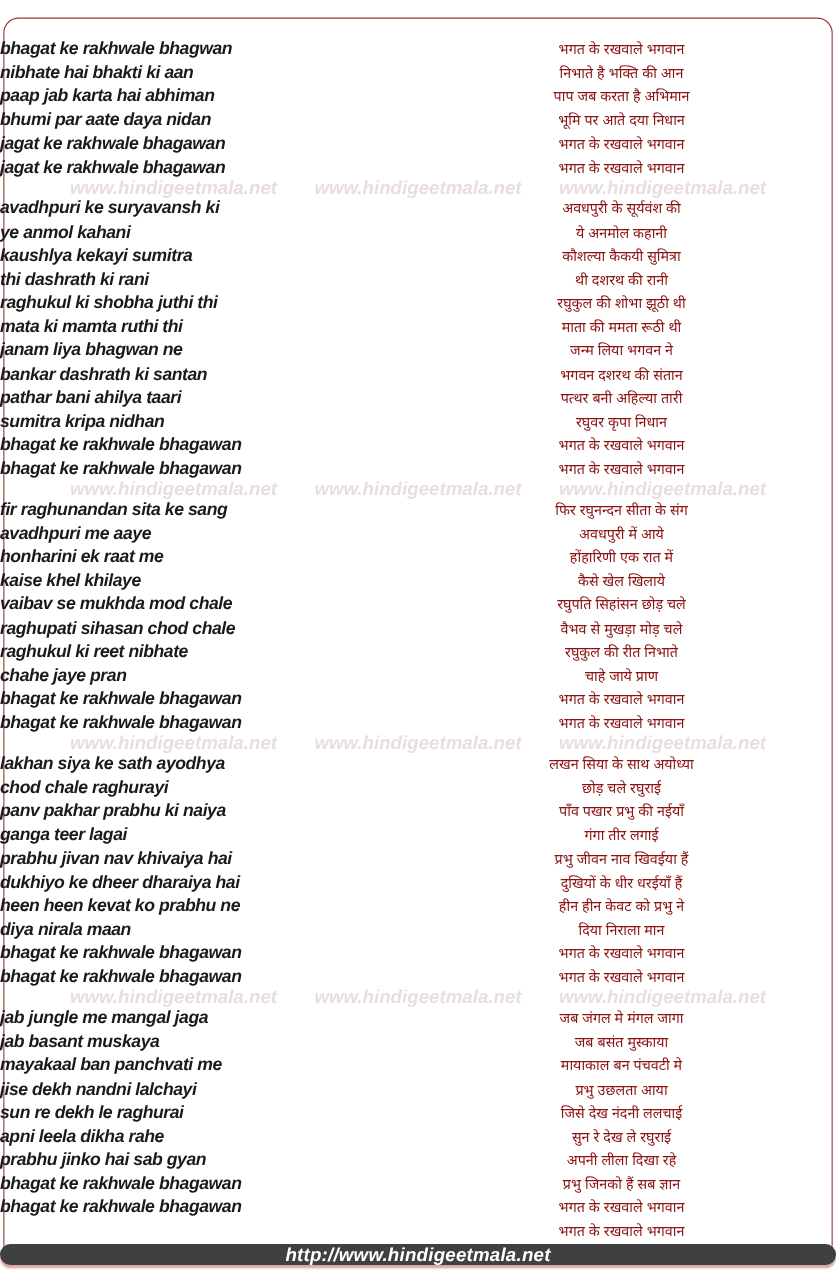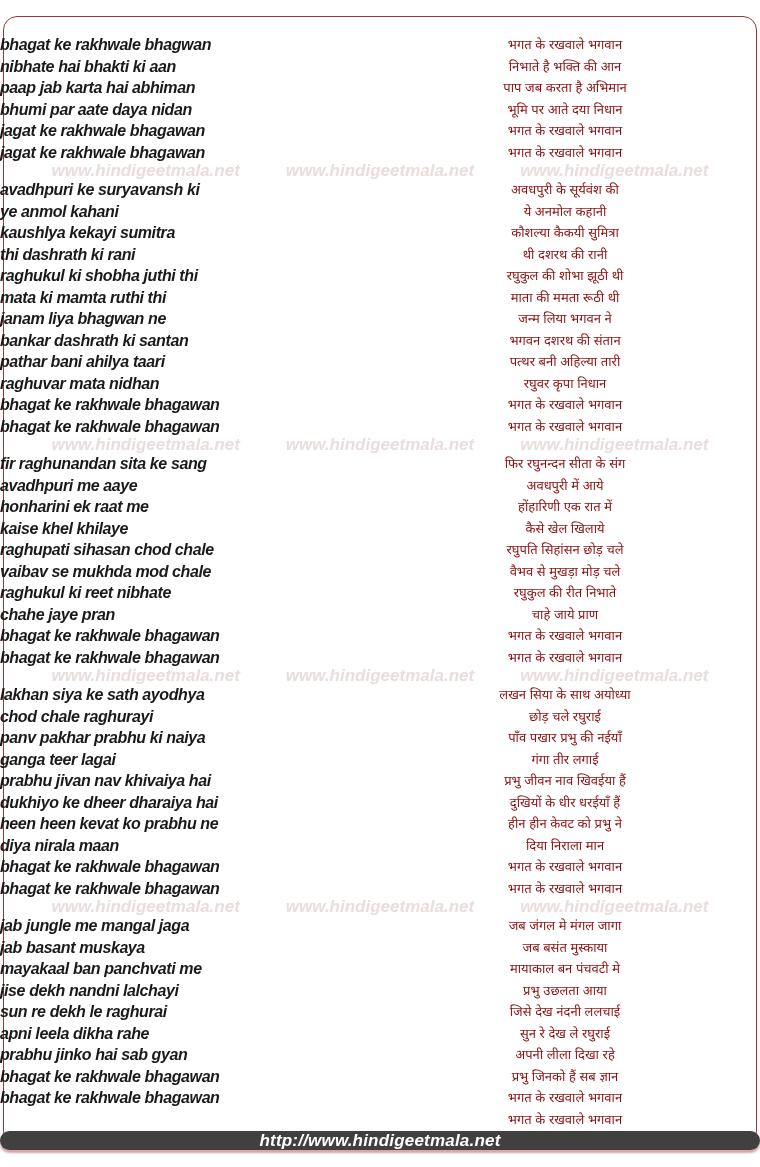--- a/index.html
+++ b/index.html
@@ -21,21 +21,21 @@
   .col-hi{width:270px;text-align:center;}
   .line{line-height:21.5px;white-space:nowrap;}
   .line-en{
     font-style:italic;font-weight:bold;font-size:16px;color:#1a1a1a;
     letter-spacing:-0.4px;
   }
   .line-hi{
     font-family:Liberation Sans, sans-serif;font-size:13px;color:#8b1212;
   }
   .wm-row{
-    height:16px;display:flex;justify-content:center;gap:46px;
+    height:16px;display:flex;justify-content:center;gap:34px;
     align-items:center;overflow:visible;
   }
   .wm{
     font-style:italic;font-weight:bold;font-size:17px;color:#e9dddd;
     white-space:nowrap;line-height:16px;
   }
   .footer-bar{
     position:absolute;left:0;right:0;top:1131px;height:19px;
     background:#404040;border-radius:10px;
     box-shadow:0 3px 2px #d9a6a6;
@@ -80,21 +80,21 @@
       <div class="col-en">
         <div class="line line-en">avadhpuri ke suryavansh ki</div>
         <div class="line line-en">ye anmol kahani</div>
         <div class="line line-en">kaushlya kekayi sumitra</div>
         <div class="line line-en">thi dashrath ki rani</div>
         <div class="line line-en">raghukul ki shobha juthi thi</div>
         <div class="line line-en">mata ki mamta ruthi thi</div>
         <div class="line line-en">janam liya bhagwan ne</div>
         <div class="line line-en">bankar dashrath ki santan</div>
         <div class="line line-en">pathar bani ahilya taari</div>
-        <div class="line line-en">raghuvar mata nidhan</div>
+        <div class="line line-en">sumitra kripa nidhan</div>
         <div class="line line-en">bhagat ke rakhwale bhagawan</div>
         <div class="line line-en">bhagat ke rakhwale bhagawan</div>
       </div>
       <div class="col-hi">
         <div class="line line-hi">अवधपुरी के सूर्यवंश की</div>
         <div class="line line-hi">ये अनमोल कहानी</div>
         <div class="line line-hi">कौशल्या कैकयी सुमित्रा</div>
         <div class="line line-hi">थी दशरथ की रानी</div>
         <div class="line line-hi">रघुकुल की शोभा झूठी थी</div>
         <div class="line line-hi">माता की ममता रूठी थी</div>
@@ -110,22 +110,22 @@
       <span class="wm">www.hindigeetmala.net</span>
       <span class="wm">www.hindigeetmala.net</span>
       <span class="wm">www.hindigeetmala.net</span>
     </div>
     <div class="stanza">
       <div class="col-en">
         <div class="line line-en">fir raghunandan sita ke sang</div>
         <div class="line line-en">avadhpuri me aaye</div>
         <div class="line line-en">honharini ek raat me</div>
         <div class="line line-en">kaise khel khilaye</div>
+        <div class="line line-en">vaibav se mukhda mod chale</div>
         <div class="line line-en">raghupati sihasan chod chale</div>
-        <div class="line line-en">vaibav se mukhda mod chale</div>
         <div class="line line-en">raghukul ki reet nibhate</div>
         <div class="line line-en">chahe jaye pran</div>
         <div class="line line-en">bhagat ke rakhwale bhagawan</div>
         <div class="line line-en">bhagat ke rakhwale bhagawan</div>
       </div>
       <div class="col-hi">
         <div class="line line-hi">फिर रघुनन्दन सीता के संग</div>
         <div class="line line-hi">अवधपुरी में आये</div>
         <div class="line line-hi">होंहारिणी एक रात में</div>
         <div class="line line-hi">कैसे खेल खिलाये</div>

